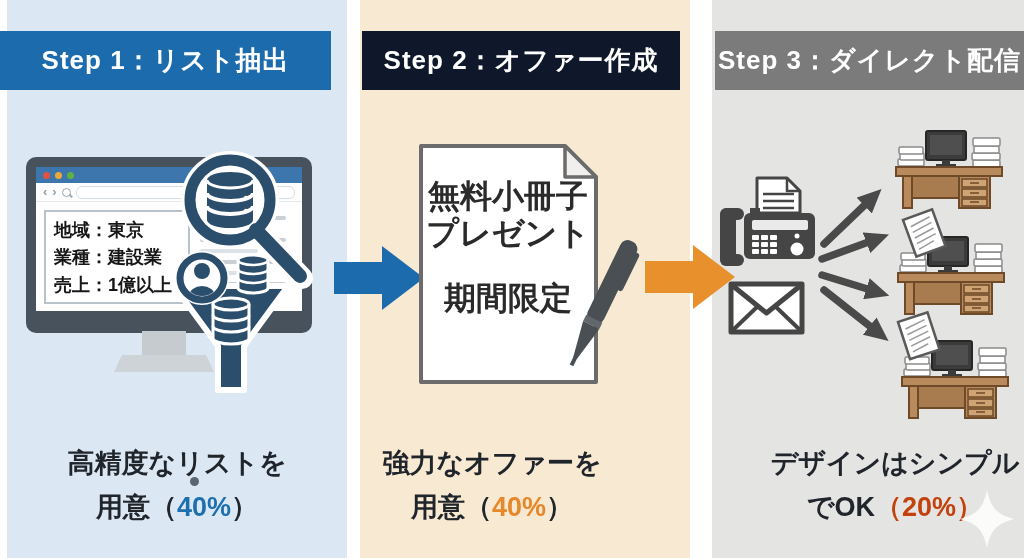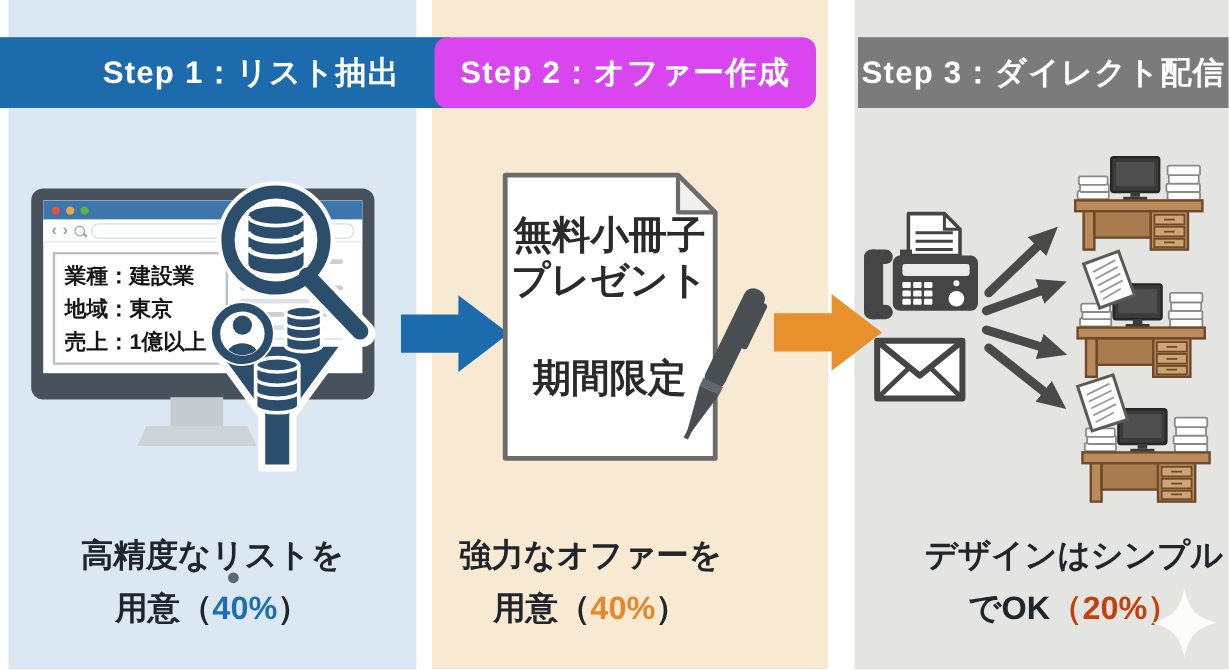--- a/index.html
+++ b/index.html
@@ -4,21 +4,21 @@
 <style>
   html,body{margin:0;padding:0;}
   .canvas{position:relative;width:1024px;height:558px;background:#ffffff;overflow:hidden;
           font-family:"Liberation Sans","DejaVu Sans",sans-serif;}
   .col{position:absolute;top:0;height:558px;}
   .col1{left:7px;width:340px;}
   .col2{left:360px;width:330px;}
   .col3{left:712px;width:312px;}
   .hdr{position:absolute;top:31px;height:59px;display:flex;align-items:center;justify-content:center;
        color:#ffffff;font-weight:bold;font-size:26px;letter-spacing:1px;white-space:nowrap;}
-  .hdr1{left:0;width:331px;padding-left:44px;}
+  .hdr1{left:0;width:331px;}
   .hdr2{left:362px;width:318px;}
   .hdr3{left:715px;width:309px;}
   .cap{position:absolute;top:441px;text-align:center;font-weight:bold;font-size:27px;line-height:44px;color:#20242b;}
   .cap1{left:7px;width:340px;}
   .cap2{left:360px;width:264px;}
   .cap3{left:750px;width:268px;padding-left:11px;}
   .arrow-svg{position:absolute;width:90px;height:72px;}
   
   .monitor{position:absolute;left:26px;top:157px;width:286px;height:176px;background:#48525d;border-radius:10px;}
   .screen{position:absolute;left:10px;top:10px;width:266px;height:144px;background:#ffffff;overflow:hidden;}
@@ -35,35 +35,35 @@
   .filterline{font-size:18px;font-weight:bold;color:#161616;white-space:nowrap;}
   .skel{position:absolute;height:4px;border-radius:2px;background:#c9d0d6;}
   .skel.lt{background:#dde2e6;}
   .stand-neck{position:absolute;left:142px;top:331px;width:44px;height:26px;background:#c6cbd0;}
   .stand-base{position:absolute;left:114px;top:355px;width:100px;height:17px;background:#ced3d7;
               clip-path:polygon(8% 0,92% 0,100% 100%,0 100%);}
   .homebtn{position:absolute;left:164px;top:320px;width:9px;height:9px;border-radius:50%;background:#5c6670;}
   .overlay{position:absolute;}
   .sheet-text{position:absolute;left:424px;top:178px;width:168px;text-align:center;
               font-weight:bold;font-size:32px;line-height:37px;color:#2a2a2a;}
-  .sheet-text .gap{margin-top:45px;}
+  .sheet-text .gap{margin-top:28px;}
 </style>
 </head>
 <body>
 
 <div class="canvas">
 
   <div class="col col1" style="background: rgb(219, 232, 244);"></div>
   <div class="col col2" style="background: rgb(248, 233, 210);"></div>
   <div class="col col3" style="background: rgb(228, 228, 227);"></div>
 
   <div class="hdr hdr1" style="background: rgb(28, 107, 173);">
     <span>Step 1：リスト抽出</span>
   </div>
-  <div class="hdr hdr2" style="background: #d946ef; border-radius: 11px;">
+  <div class="hdr hdr2" style="background: #0f172a;">
     <span>Step 2：オファー作成</span>
   </div>
   <div class="hdr hdr3" style="background: rgb(123, 123, 123); justify-content: center;">
     <span>Step 3：ダイレクト配信</span>
   </div>
 
   <div class="monitor">
     <div class="screen">
       <div class="bbar">
         <span class="dot" style="background:#e15241"></span>
@@ -71,22 +71,22 @@
         <span class="dot" style="background:#62b146"></span>
       </div>
       <div class="navrow">
         <span>‹</span>
         <span>›</span>
         <span class="mini-lens"></span>
         <span class="searchfield"></span>
       </div>
       <div class="pagebody">
         <div class="filterbox">
+          <div class="filterline">地域：東京</div>
           <div class="filterline">業種：建設業</div>
-          <div class="filterline">地域：東京</div>
           <div class="filterline">売上：1億以上</div>
         </div>
         <div>
           <span class="skel" style="left:164px;top:14px;width:86px"></span>
           <span class="skel lt" style="left:164px;top:25px;width:68px"></span>
           <span class="skel" style="left:164px;top:36px;width:86px"></span>
           <span class="skel lt" style="left:164px;top:47px;width:58px"></span>
           <span class="skel" style="left:164px;top:58px;width:86px"></span>
           <span class="skel lt" style="left:164px;top:69px;width:70px"></span>
           <span class="skel" style="left:164px;top:80px;width:86px"></span>

